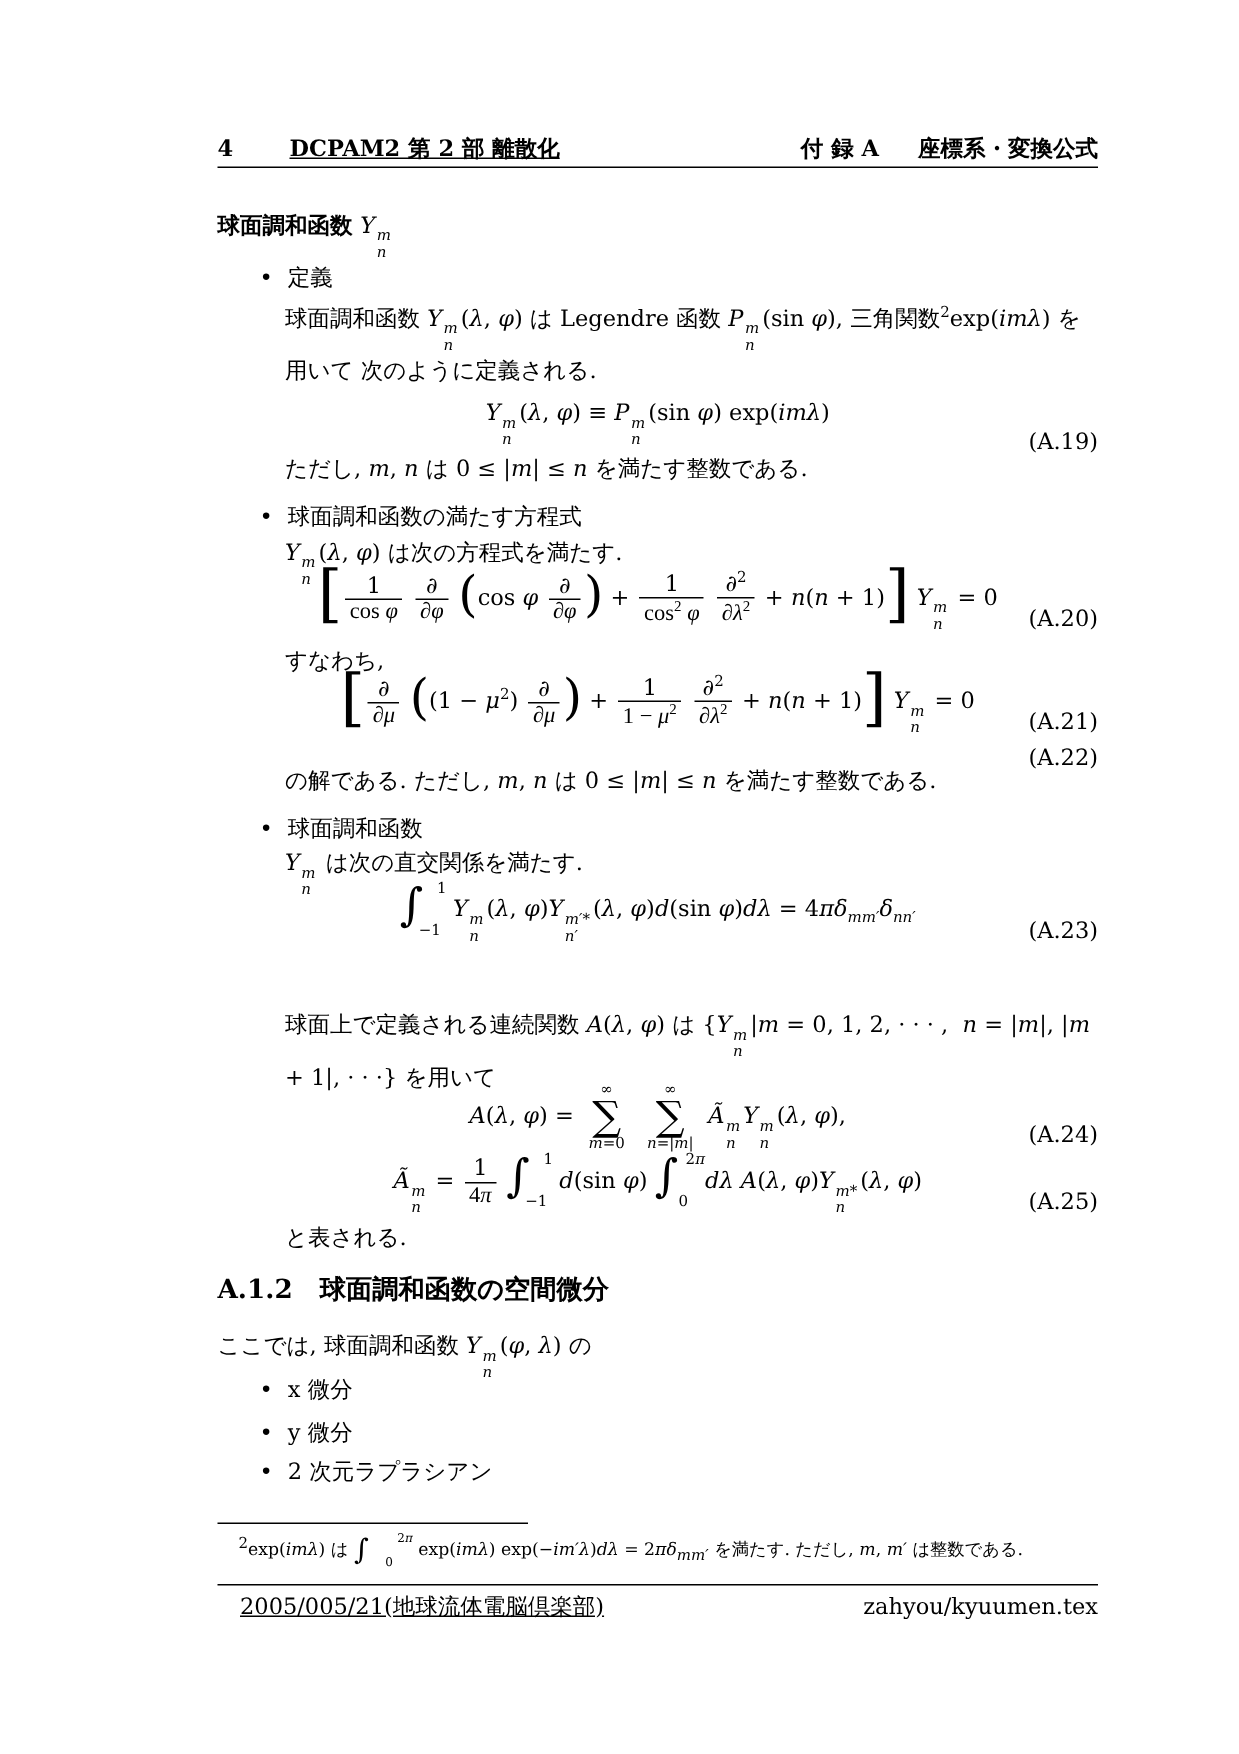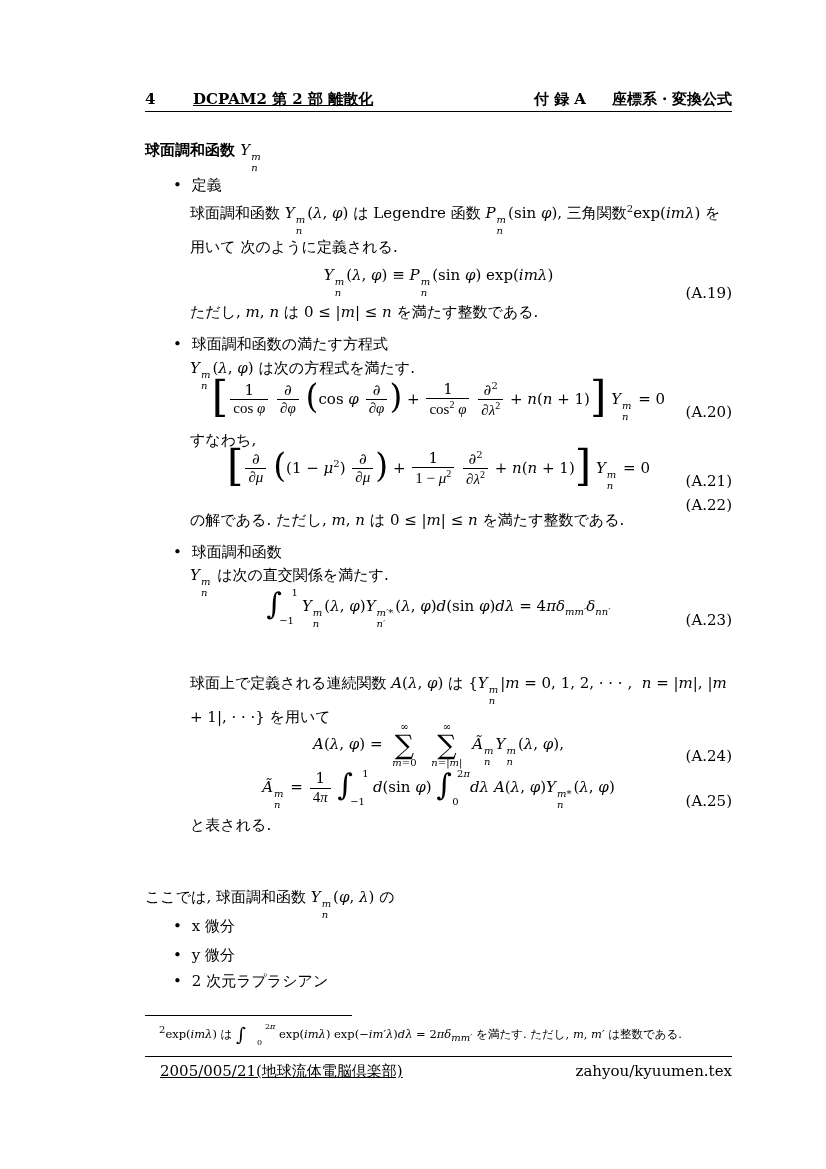--- a/index.html
+++ b/index.html
@@ -218,20 +218,23 @@
             <span>2<i>π</i></span>
             <span>0</span>
           </span><i>dλ</i> <i>A</i>(<i>λ</i>, <i>φ</i>)<i>Y</i><span class="ss">
             <span><i>m*</i></span>
             <span><i>n</i></span>
           </span>(<i>λ</i>, <i>φ</i>)</span>
       <span class="tag">(A.25)</span>
     </div>
     <div class="para ind" style="top:814px">と表される.</div>
 
+    <div class="sec" style="top:847px">
+      <span class="secnum">A.1.2</span><span>球面調和函数の空間微分</span>
+    </div>
     <div class="para full" style="top:886px">ここでは, 球面調和函数 <i>Y</i><span class="ss">
           <span><i>m</i></span>
           <span><i>n</i></span>
         </span>(<i>φ</i>, <i>λ</i>) の</div>
 
     <div class="li" style="top:916px">
       <span class="dot"></span><span>x 微分</span>
     </div>
     <div class="li" style="top:945px">
       <span class="dot"></span><span>y 微分</span>

